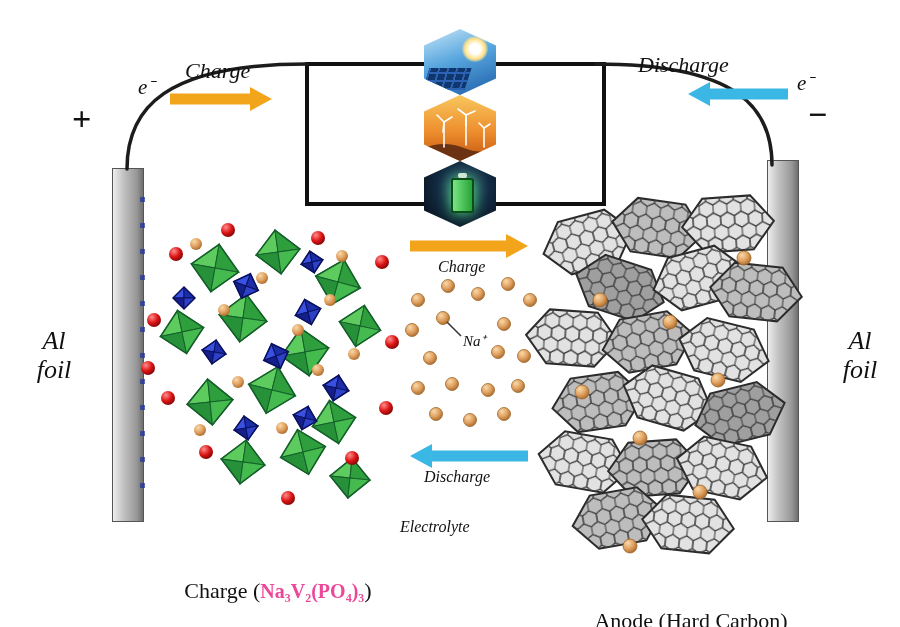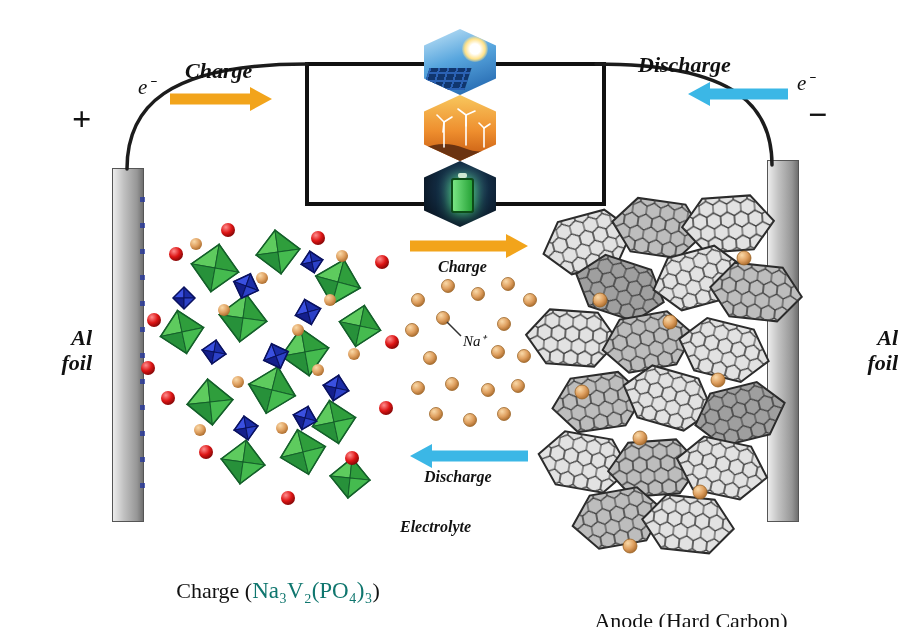--- a/index.html
+++ b/index.html
@@ -30,26 +30,26 @@
   .hex-wind{top:95px;background:linear-gradient(180deg,#f8c75d 0%,#ee8e2e 55%,#c4570f 100%);}
   .hex-wind svg{position:absolute;left:0;top:0;}
   .hex-battery{top:161px;background:radial-gradient(circle at 55% 40%,#37607f 0%,#132c44 45%,#04090f 100%);}
   .batt{position:absolute;left:27px;top:17px;width:19px;height:31px;border-radius:3px;
        background:linear-gradient(90deg,#79e584,#27a337);border:2px solid #0d4d18;
        box-shadow:0 0 14px rgba(90,255,130,.85);}
   .batt::before{content:"";position:absolute;left:5px;top:-7px;width:9px;height:5px;background:#cfe8d2;border-radius:2px;}
   
   .lbl{position:absolute;white-space:nowrap;}
   .it{font-style:italic;}
-  .w6{font-weight:700;}
+  .w6{font-weight:400;}
   .terminal{font-weight:700;font-size:34px;line-height:1;}
-  .foil-label{position:absolute;width:76px;text-align:right;font-style:italic;
-              font-size:22px;line-height:1.12;font-weight:bold;}
+  .foil-label{position:absolute;width:76px;text-align:center;font-style:italic;
+              font-size:26px;line-height:1.12;}
   .caption{position:absolute;text-align:center;font-size:22px;}
-  .formula{color:#0f766e;font-weight:400;font-size:23px;}
+  .formula{color:#ec4899;font-weight:700;font-size:20px;}
 </style>
 </head>
 <body>
 
 <div id="stage">
 
   <div class="foil foil-left"></div>
   <div class="foil foil-right"></div>
 
   <div class="circuit-box"></div>

